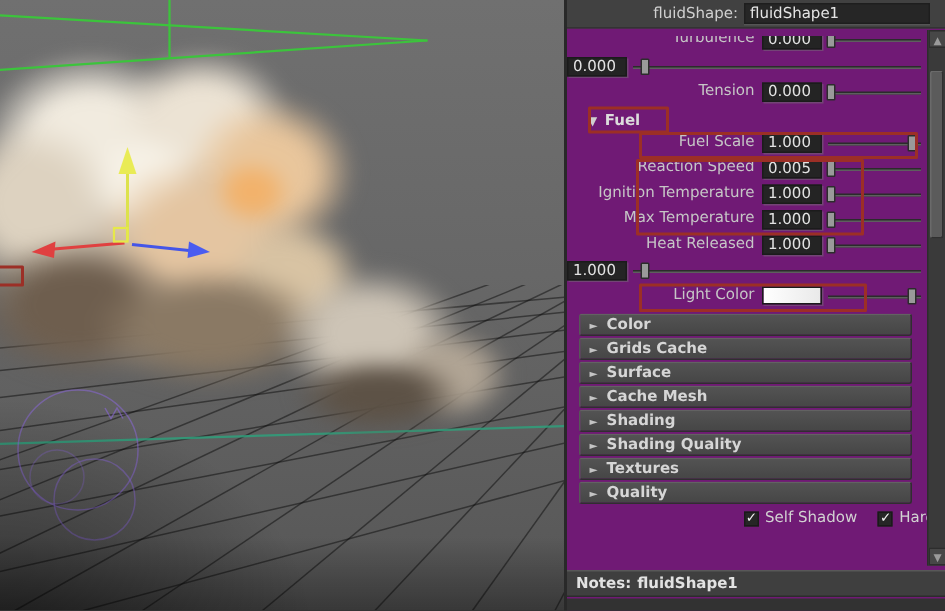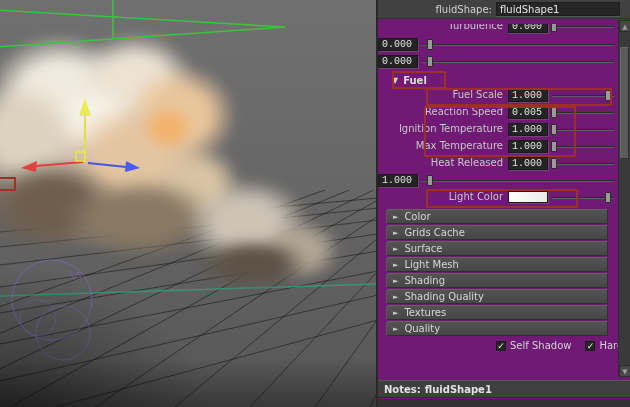--- a/index.html
+++ b/index.html
@@ -28,40 +28,40 @@
                   border-bottom:1px solid #333; }
   .ph-label { position:absolute; right:138px; top:4px; color:#d0d0d0; }
   .ph-field { position:absolute; left:118px; top:2px; width:124px; height:14px; background:#262626;
               border:1px solid #1e1e1e; box-shadow:0 1px 0 #555; color:#e4e4e4; padding:1px 0 0 3px; }
   .top-sliver { position:absolute; left:118px; top:0; width:134px; height:2px; background:#e9e9e9; }
 
   .rows { position:absolute; left:0; top:24px; width:240px; }
   .arow { display:flex; align-items:flex-start; height:17px; }
   .albl { width:130px; text-align:right; padding-right:5px; color:#c6c6c6; white-space:nowrap; overflow:hidden; }
   .afield { width:40px; height:13px; background:#242424; border:1px solid #1b1b1b;
-            box-shadow:1px 1px 0 rgba(120,120,120,.45); color:#e2e2e2; padding:0 0 0 3px; line-height:12px;font-family:Liberation Mono, monospace; }
+            box-shadow:1px 1px 0 rgba(120,120,120,.45); color:#e2e2e2; padding:0 0 0 3px; line-height:12px; }
   .aslider { position:relative; flex:1; height:13px; margin-left:4px; margin-right:4px; }
   .strack { position:absolute; left:0; right:0; top:6px; height:2px; background:#2b2b2b; border-bottom:1px solid #5e5e5e; }
   .shandle { position:absolute; top:1px; width:6px; height:11px; background:#9a9a9a;
              border:1px solid #2c2c2c; border-radius:1px; }
   .clip-row { height:14px; overflow:hidden; }
   .clip-row .arow { margin-top:-4px; }
   .swatch { width:40px; height:12px; border:1px solid #1b1b1b;
             background:linear-gradient(90deg,#ffffff,#e9e9e9); box-shadow:1px 1px 0 rgba(120,120,120,.45); }
 
   .frame-hdr { display:flex; align-items:center; height:17px; padding-left:14px; }
   .frame-hdr .tri { color:#cfcfcf; font-size:8px; margin-right:5px; }
   .frame-hdr .ttl { font-weight:bold; color:#dcdcdc; }
 
   .secbar { height:15px; margin:1px 10px 1px 8px; background:linear-gradient(#535353,#464646);
             border:1px solid #2f2f2f; border-top-color:#626262; border-left-color:#585858;
             border-radius:2px; display:flex; align-items:center; padding-left:6px; }
   .secbar:first-of-type { margin-top:2px; }
   .secbar .tri { color:#c4c4c4; font-size:7px; margin-right:6px; }
-  .secbar .ttl { font-weight:normal; color:#d6d6d6; }
+  .secbar .ttl { font-weight:bold; color:#d6d6d6; }
 
   .chkrow { display:flex; align-items:center; height:15px; margin-top:2px; padding-left:118px;
             width:240px; overflow:hidden; white-space:nowrap; }
   .chk { width:10px; height:10px; background:#262626; border:1px solid #1a1a1a; color:#f0f0f0;
          font-size:9px; line-height:9px; text-align:center; margin-right:4px; flex:0 0 auto; }
   .chklbl { color:#d2d2d2; margin-right:14px; }
 
   .vscroll { position:absolute; right:0; top:20px; width:12px; height:357px; background:#3a3a3a;
              border-left:1px solid #2d2d2d; }
   .vs-btn { position:absolute; left:0; width:12px; height:12px; color:#9a9a9a; font-size:7px;
@@ -186,20 +186,21 @@
 
       <div class="arow">
         <span class="afield">0.000</span>
         <span class="aslider">
           <span class="strack"></span>
           <span class="shandle" style="left: calc(4% - 3px);"></span>
         </span>
       </div>
 
       <div class="arow">
+        <span class="albl">Tension</span>
         <span class="afield">0.000</span>
         <span class="aslider">
           <span class="strack"></span>
           <span class="shandle" style="left: calc(4% - 3px);"></span>
         </span>
       </div>
 
       <div class="frame-hdr">
         <span class="tri">▼</span>
         <span class="ttl">Fuel</span>
@@ -275,21 +276,21 @@
       <div class="secbar">
         <span class="tri">►</span>
         <span class="ttl">Grids Cache</span>
       </div>
       <div class="secbar">
         <span class="tri">►</span>
         <span class="ttl">Surface</span>
       </div>
       <div class="secbar">
         <span class="tri">►</span>
-        <span class="ttl">Light Mesh</span>
+        <span class="ttl">Cache Mesh</span>
       </div>
       <div class="secbar">
         <span class="tri">►</span>
         <span class="ttl">Shading</span>
       </div>
       <div class="secbar">
         <span class="tri">►</span>
         <span class="ttl">Shading Quality</span>
       </div>
       <div class="secbar">

